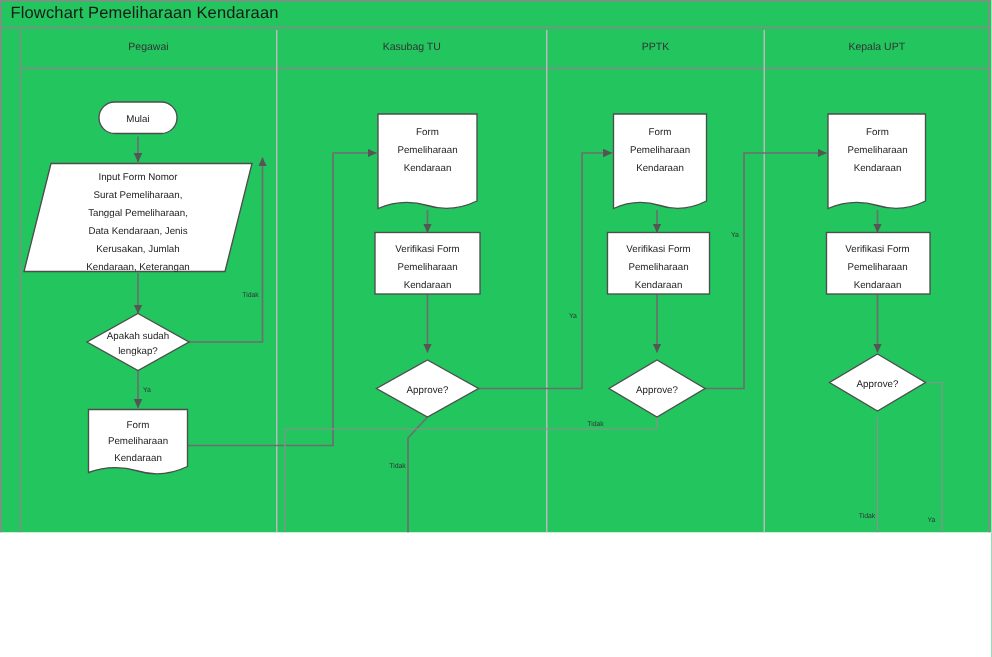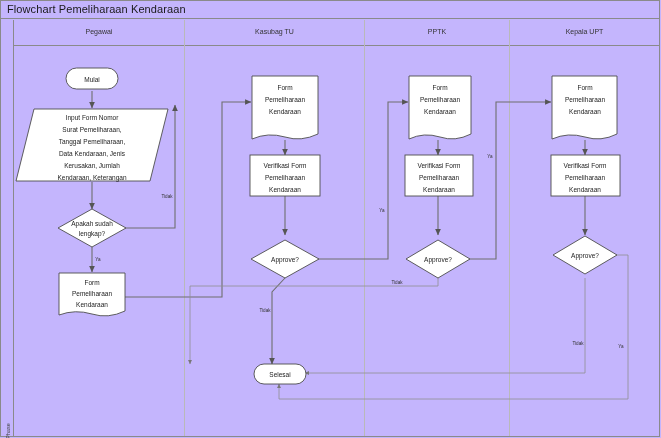--- a/index.html
+++ b/index.html
@@ -1,17 +1,17 @@
 <!DOCTYPE html>
 <html><head>
 <meta charset="utf-8">
 <style>
   html,body{margin:0;padding:0;background:#ffffff;}
   body{font-family:"Liberation Sans",sans-serif;}
-  #root{position:relative;width:661px;height:438px;overflow:hidden;background:#c4b5fd;}
+  #root{position:relative;width:661px;height:355px;overflow:hidden;background:#22c55e;}
 
   
   .frame{position:absolute;left:0;top:0;width:660px;height:437px;border:1px solid #8a8a8a;box-sizing:border-box;}
   .title-bar{position:absolute;left:0;top:0;width:660px;height:19px;border-bottom:1px solid #8a8a8a;box-sizing:border-box;}
   .title-text{position:absolute;left:7px;top:3px;font-size:11px;color:#1a1a1a;letter-spacing:.1px;white-space:nowrap;}
 
   
   .phase-band{position:absolute;left:1px;top:20px;width:13px;height:416px;border-right:1px solid #8a8a8a;box-sizing:border-box;}
   .phase-text{position:absolute;left:-14px;bottom:2px;width:42px;font-size:5.5px;color:#444;
     transform:rotate(-90deg);transform-origin:center center;text-align:center;white-space:nowrap;}

